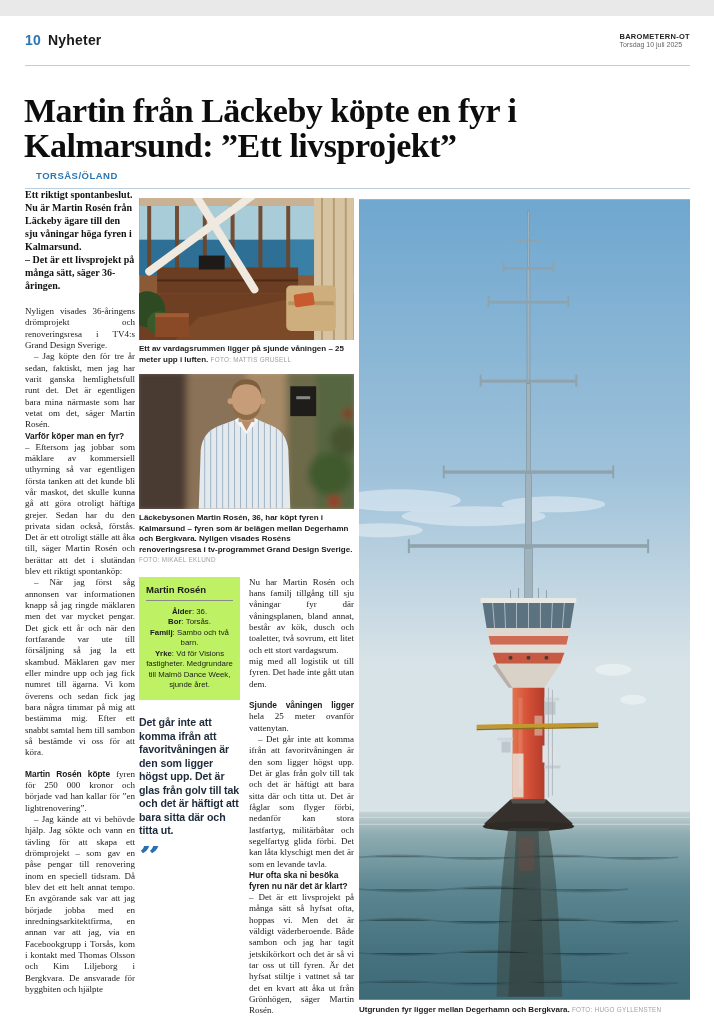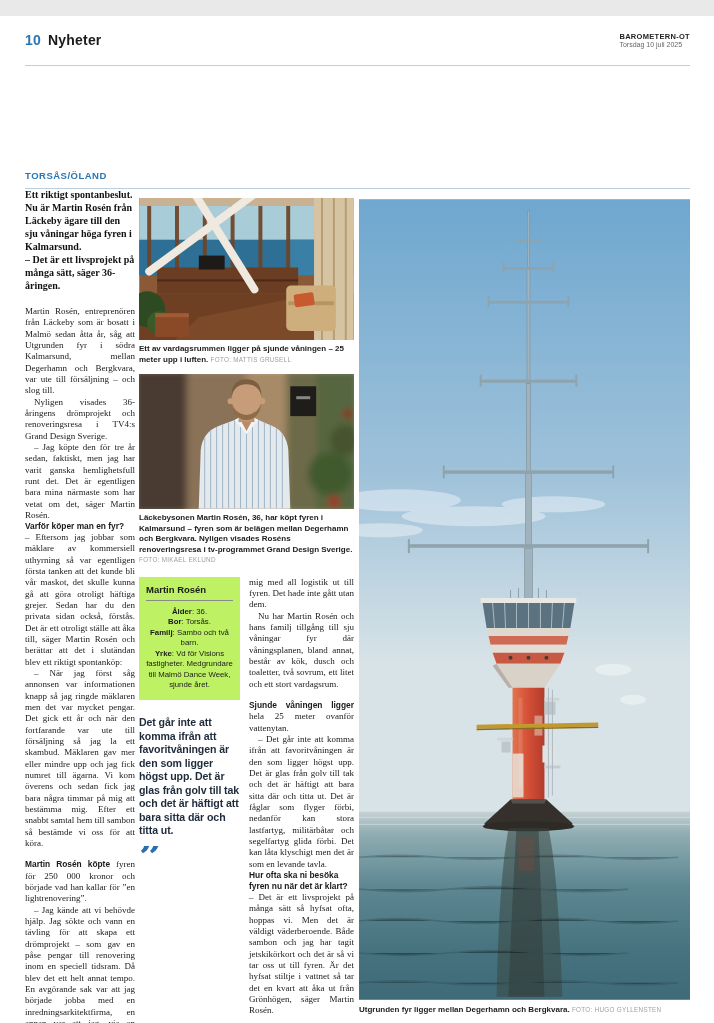--- a/index.html
+++ b/index.html
@@ -11,21 +11,21 @@
   .mh-num{color:#2a76b5;margin-right:7px;}
   .mh-right{text-align:left;line-height:1.25;}
   .mh-brand{font-size:7.5px;font-weight:bold;color:#222;letter-spacing:.3px;}
   .mh-date{font-size:7px;color:#666;}
   .rule{position:absolute;left:25px;right:24px;height:1px;background:#b9cfe0;}
   .rule1{top:49px}.rule2{top:172px}
   
   .headline{position:absolute;left:24px;top:54px;width:640px;
     font-family:"Liberation Serif","DejaVu Serif",serif;font-weight:bold;
     font-size:34px;line-height:1.05;letter-spacing:-0.5px;color:#0d0d0d;}
-  .kicker{position:absolute;left:25px;top:154px;color:#2a76b5;font-weight:bold;font-size:9.5px;letter-spacing:.5px;}
+  .kicker{position:absolute;left:36px;top:154px;color:#2a76b5;font-weight:bold;font-size:9.5px;letter-spacing:.5px;}
   .col1{position:absolute;left:25px;top:172px;width:110px;height:841px;overflow:hidden;}
   .lead{font-family:"Liberation Serif","DejaVu Serif",serif;font-weight:bold;font-size:10px;line-height:1.3;
         white-space:pre-line;color:#111;margin-bottom:14px;}
   .body-p{font-family:"Liberation Serif","DejaVu Serif",serif;font-size:9px;line-height:1.26;text-align:justify;margin:0;}
   .body-p+.body-p{text-indent:9px;}
   .body-p.noind{text-indent:0;}
   .subq{font-family:"Liberation Sans",sans-serif;font-weight:bold;font-size:8.4px;line-height:1.3;margin:0;text-align:left;}
   .bsans{font-family:"Liberation Sans",sans-serif;font-weight:bold;font-size:8.4px;}
   
   .colmid{position:absolute;left:139px;top:182px;width:215px;height:841px;overflow:hidden;}
@@ -63,27 +63,27 @@
     <div class="mh-left">
       <span class="mh-num">10</span><span>Nyheter</span>
     </div>
     <div class="mh-right">
       <div class="mh-brand">BAROMETERN-OT</div>
       <div class="mh-date">Torsdag 10 juli 2025</div>
     </div>
   </div>
   <div class="rule rule1"></div>
 
+  <h1 class="headline">Martin från Läckeby köpte en fyr i Kalmarsund: ”Ett livsprojekt”</h1>
   <div class="kicker">TORSÅS/ÖLAND</div>
   <div class="rule rule2"></div>
 
   <div class="col1">
     <div class="lead">Ett riktigt spontanbeslut. Nu är Martin Rosén från Läckeby ägare till den sju våningar höga fyren i Kalmarsund.
 – Det är ett livsprojekt på många sätt, säger 36-åringen.</div>
-    <p class="body-p noind">Martin Rosén, entreprenören från Läckeby som är bosatt i Malmö sedan åtta år, såg att Utgrunden fyr i södra Kalmarsund, mellan Degerhamn och Bergkvara, var ute till försäljning – och slog till.</p>
     <p class="body-p">Nyligen visades 36-åringens drömprojekt och renoveringsresa i TV4:s Grand Design Sverige.</p>
     <p class="body-p">– Jag köpte den för tre år sedan, faktiskt, men jag har varit ganska hemlighetsfull runt det. Det är egentligen bara mina närmaste som har vetat om det, säger Martin Rosén.</p>
     <p class="subq">Varför köper man en fyr?</p>
     <p class="body-p noind">– Eftersom jag jobbar som mäklare av kommersiell uthyrning så var egentligen första tanken att det kunde bli vår maskot, det skulle kunna gå att göra otroligt häftiga grejer. Sedan har du den privata sidan också, förstås. Det är ett otroligt ställe att åka till, säger Martin Rosén och berättar att det i slutändan blev ett riktigt spontanköp:</p>
     <p class="body-p">– När jag först såg annonsen var informationen knapp så jag ringde mäklaren men det var mycket pengar. Det gick ett år och när den fortfarande var ute till försäljning så jag la ett skambud. Mäklaren gav mer eller mindre upp och jag fick numret till ägarna. Vi kom överens och sedan fick jag bara några timmar på mig att bestämma mig. Efter ett snabbt samtal hem till sambon så bestämde vi oss för att köra.</p>
     <p class="body-p noind" style="margin-top:10px;"><span class="bsans">Martin Rosén köpte</span><span> fyren för 250 000 kronor och började vad han kallar för ”en lightrenovering”.</span></p>
     <p class="body-p">– Jag kände att vi behövde hjälp. Jag sökte och vann en tävling för att skapa ett drömprojekt – som gav en påse pengar till renovering inom en speciell tidsram. Då blev det ett helt annat tempo. En avgörande sak var att jag började jobba med en inredningsarkitektfirma, en annan var att jag, via en Facebookgrupp i Torsås, kom i kontakt med Thomas Olsson och Kim Liljeborg i Bergkvara. De ansvarade för byggbiten och hjälpte</p>
   </div>
 
   <div class="colmid">
@@ -191,22 +191,22 @@
           <p class="fb-item"><b>Ålder</b><span>: 36.</span></p>
           <p class="fb-item"><b>Bor</b><span>: Torsås.</span></p>
           <p class="fb-item"><b>Familj</b><span>: Sambo och två barn.</span></p>
           <p class="fb-item"><b>Yrke</b><span>: Vd för Visions fastigheter. Medgrundare till Malmö Dance Week, sjunde året.</span></p>
         </div>
         <div class="pullquote">Det går inte att komma ifrån att favoritvåningen är den som ligger högst upp. Det är glas från golv till tak och det är häftigt att bara sitta där och titta ut.</div>
         <div class="quote-marks">”</div>
       </div>
 
       <div class="sub-right">
+        <p class="body-p">Nu har Martin Rosén och hans familj tillgång till sju våningar fyr där våningsplanen, bland annat, består av kök, dusch och toaletter, två sovrum, ett litet och ett stort vardagsrum.</p>
         <p class="body-p noind">mig med all logistik ut till fyren. Det hade inte gått utan dem.</p>
-        <p class="body-p">Nu har Martin Rosén och hans familj tillgång till sju våningar fyr där våningsplanen, bland annat, består av kök, dusch och toaletter, två sovrum, ett litet och ett stort vardagsrum.</p>
         <p class="body-p noind" style="margin-top:10px;"><span class="bsans">Sjunde våningen ligger</span><span> hela 25 meter ovanför vattenytan.</span></p>
         <p class="body-p">– Det går inte att komma ifrån att favoritvåningen är den som ligger högst upp. Det är glas från golv till tak och det är häftigt att bara sitta där och titta ut. Det är fåglar som flyger förbi, nedanför kan stora lastfartyg, militärbåtar och segelfartyg glida förbi. Det kan låta klyschigt men det är som en levande tavla.</p>
         <p class="subq">Hur ofta ska ni besöka fyren nu när det är klart?</p>
         <p class="body-p noind">– Det är ett livsprojekt på många sätt så hyfsat ofta, hoppas vi. Men det är väldigt väderberoende. Både sambon och jag har tagit jetskikörkort och det är så vi tar oss ut till fyren. Är det hyfsat stiltje i vattnet så tar det en kvart att åka ut från Grönhögen, säger Martin Rosén.</p>
 
         <div class="byline">
           <div class="by-bar"></div>
 
           <svg class="by-photo" viewBox="0 0 38 38">
             <rect width="38" height="38" fill="#b9b5ae"></rect>

